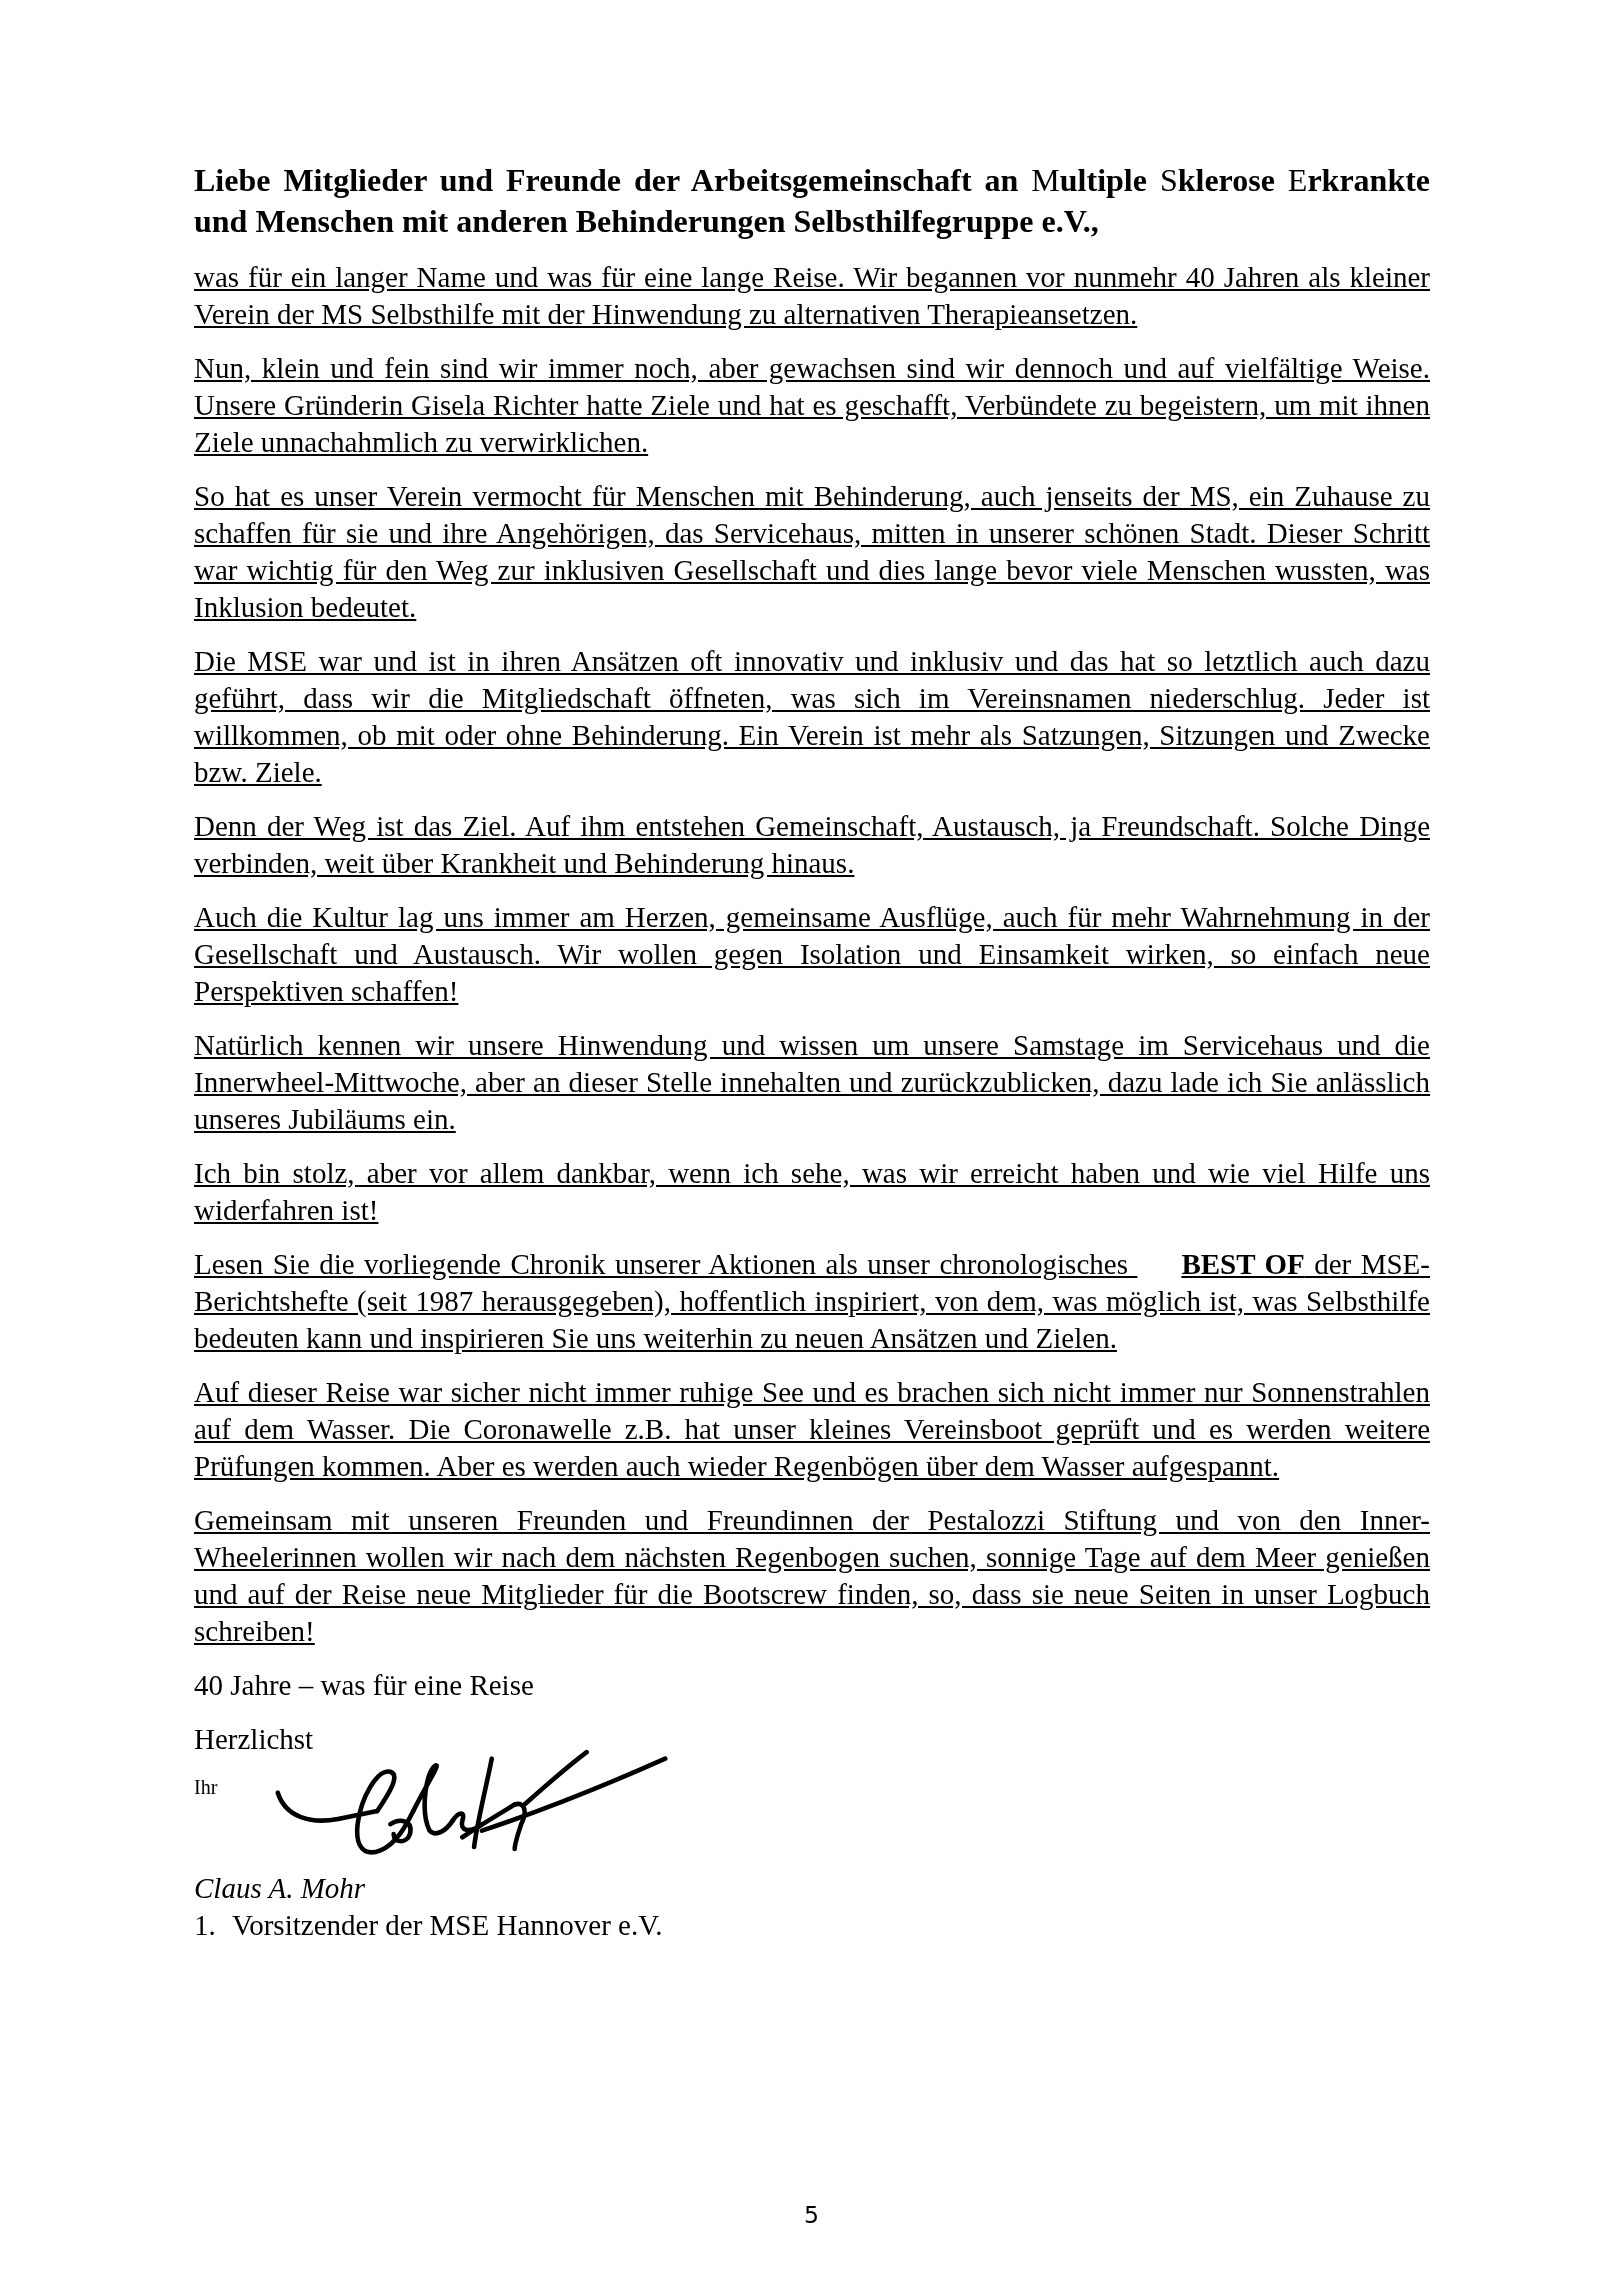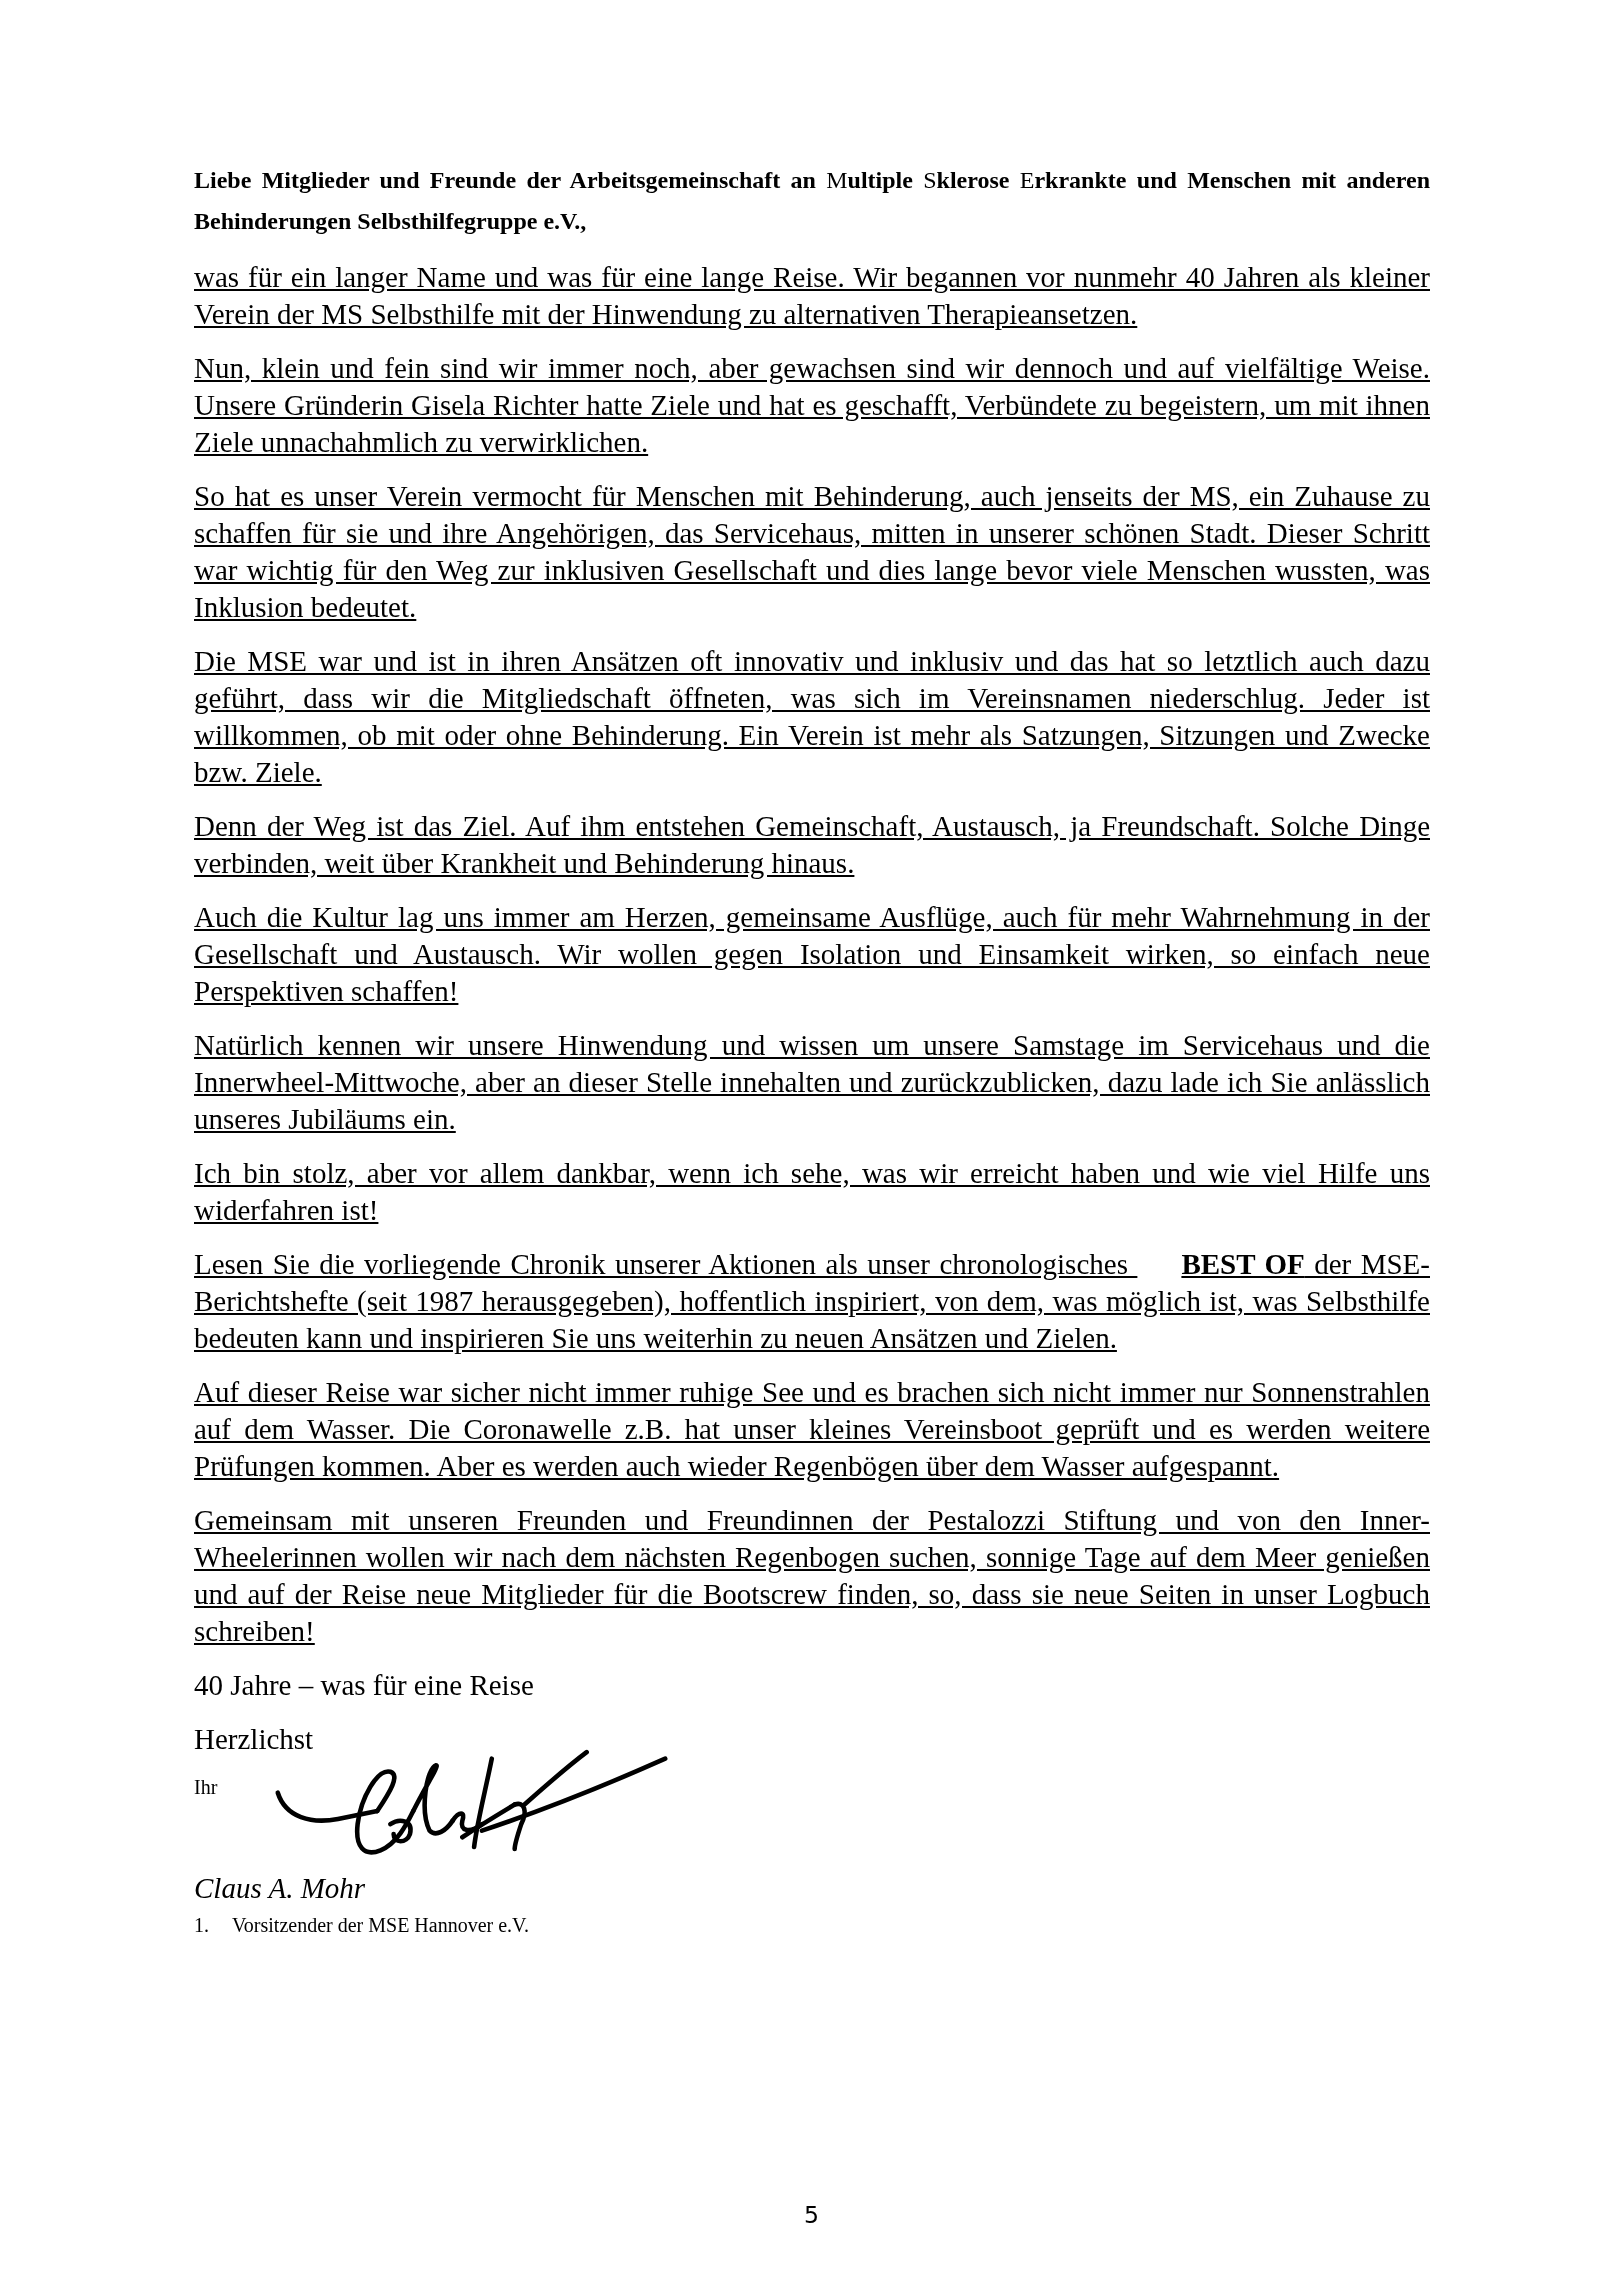--- a/index.html
+++ b/index.html
@@ -15,21 +15,21 @@
     color: #000000;
     font-family: "Liberation Serif", "DejaVu Serif", serif;
   }
   .page {
     position: absolute;
     left: 194px;
     top: 160px;
     width: 1236px;
   }
   .salutation {
-    font-size: 24px;
+    font-size: 32px;
     line-height: 41px;
     font-weight: bold;
     text-align: justify;
     margin: 0 0 17px 0;
   }
   .salutation .nb {
     font-weight: normal;
   }
   .para {
     font-size: 29px;
@@ -64,21 +64,21 @@
     left: 72px;
     top: -19.6px;
   }
   .name {
     font-size: 29px;
     line-height: 37px;
     font-style: italic;
     margin: 0;
   }
   .role {
-    font-size: 20px;
+    font-size: 29px;
     line-height: 37px;
     margin: 0;
   }
   .role .num {
     display: inline-block;
     width: 38px;
   }
   .page-number {
     position: absolute;
     left: 0;

